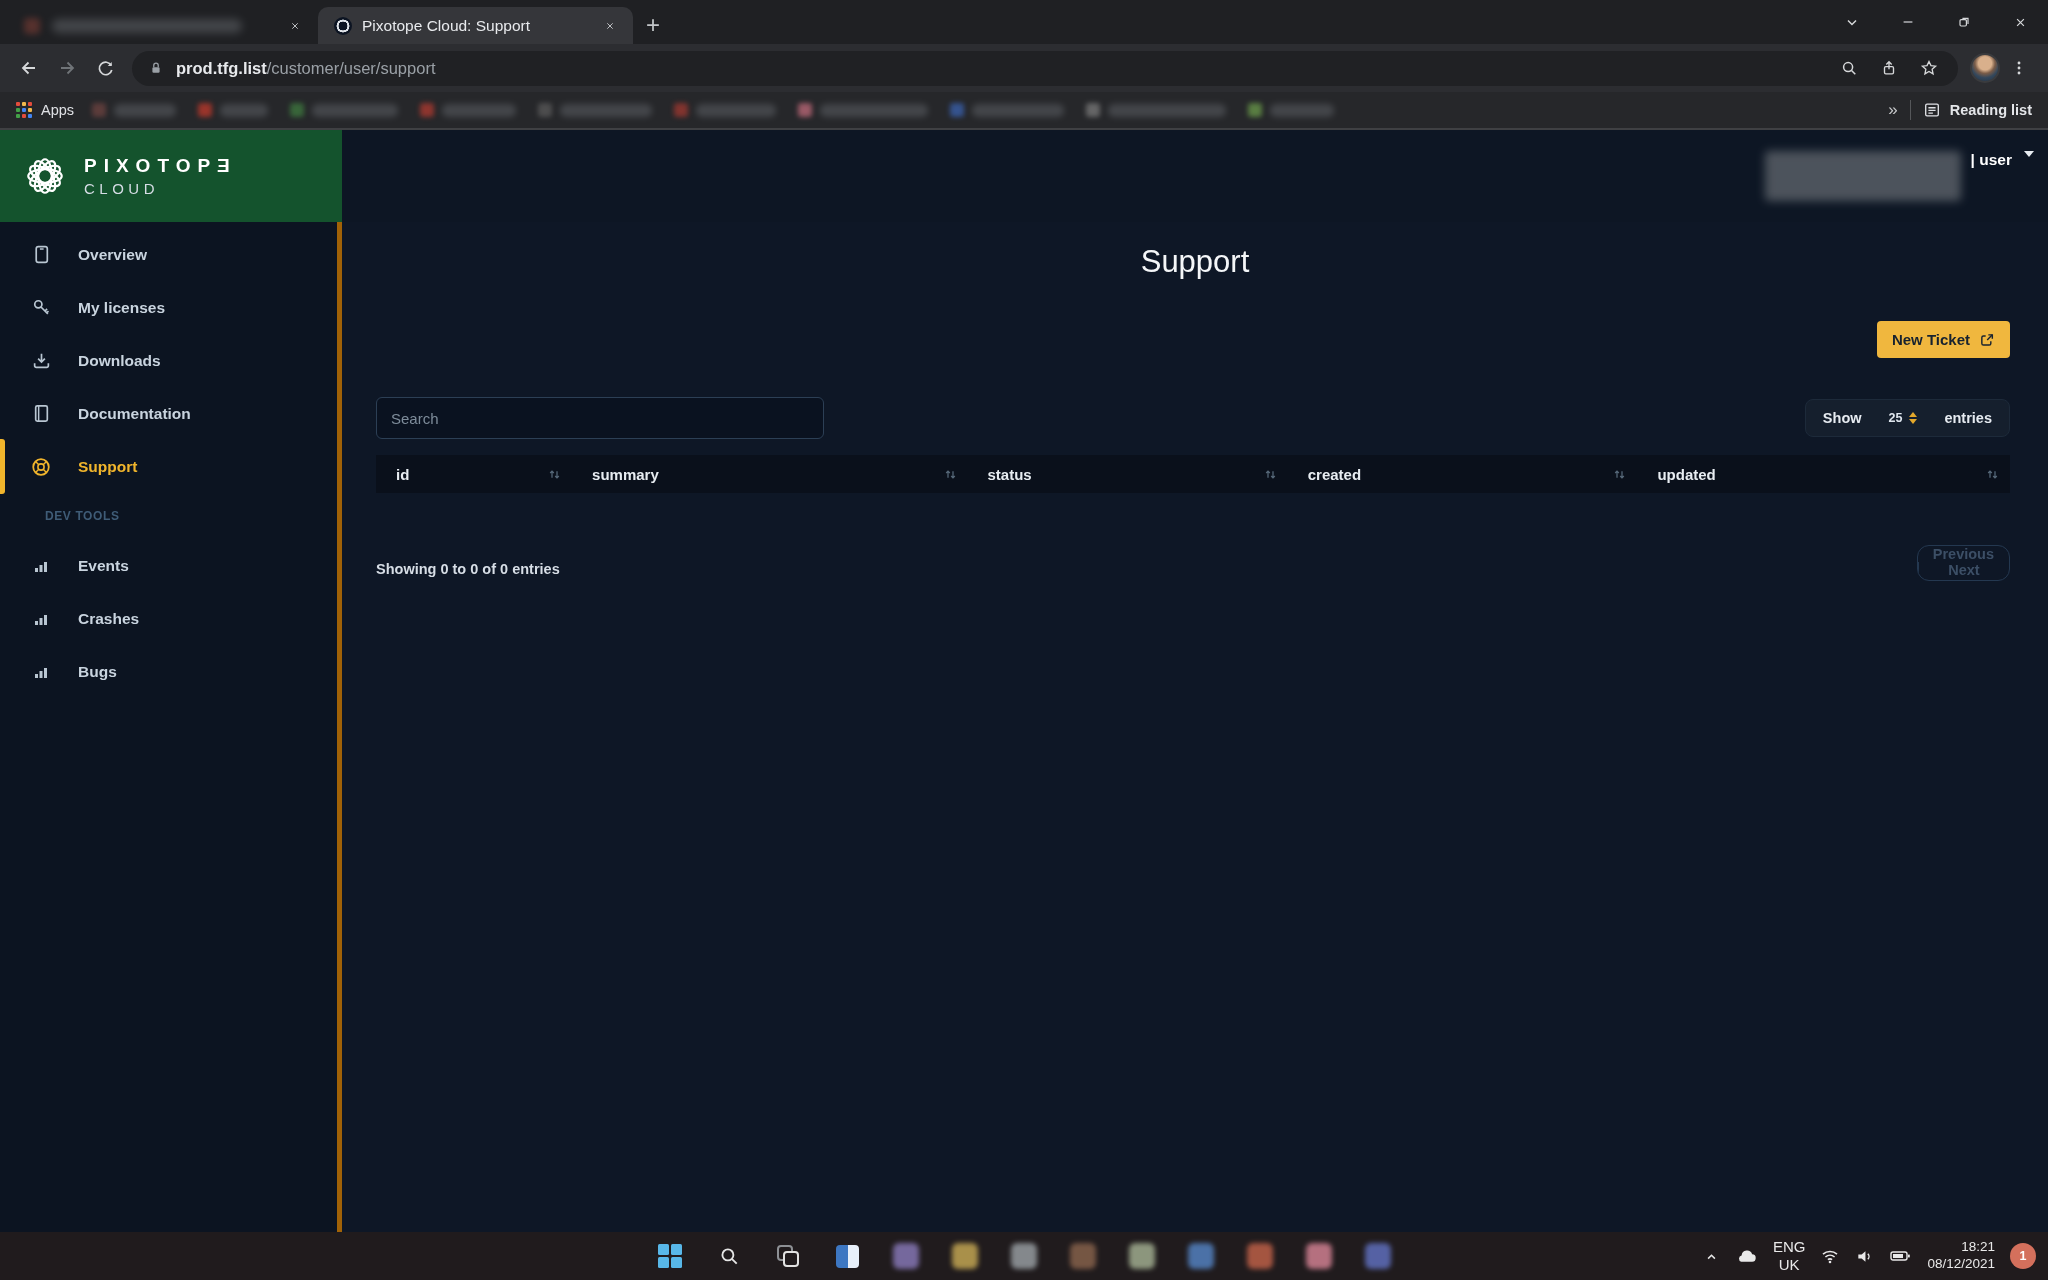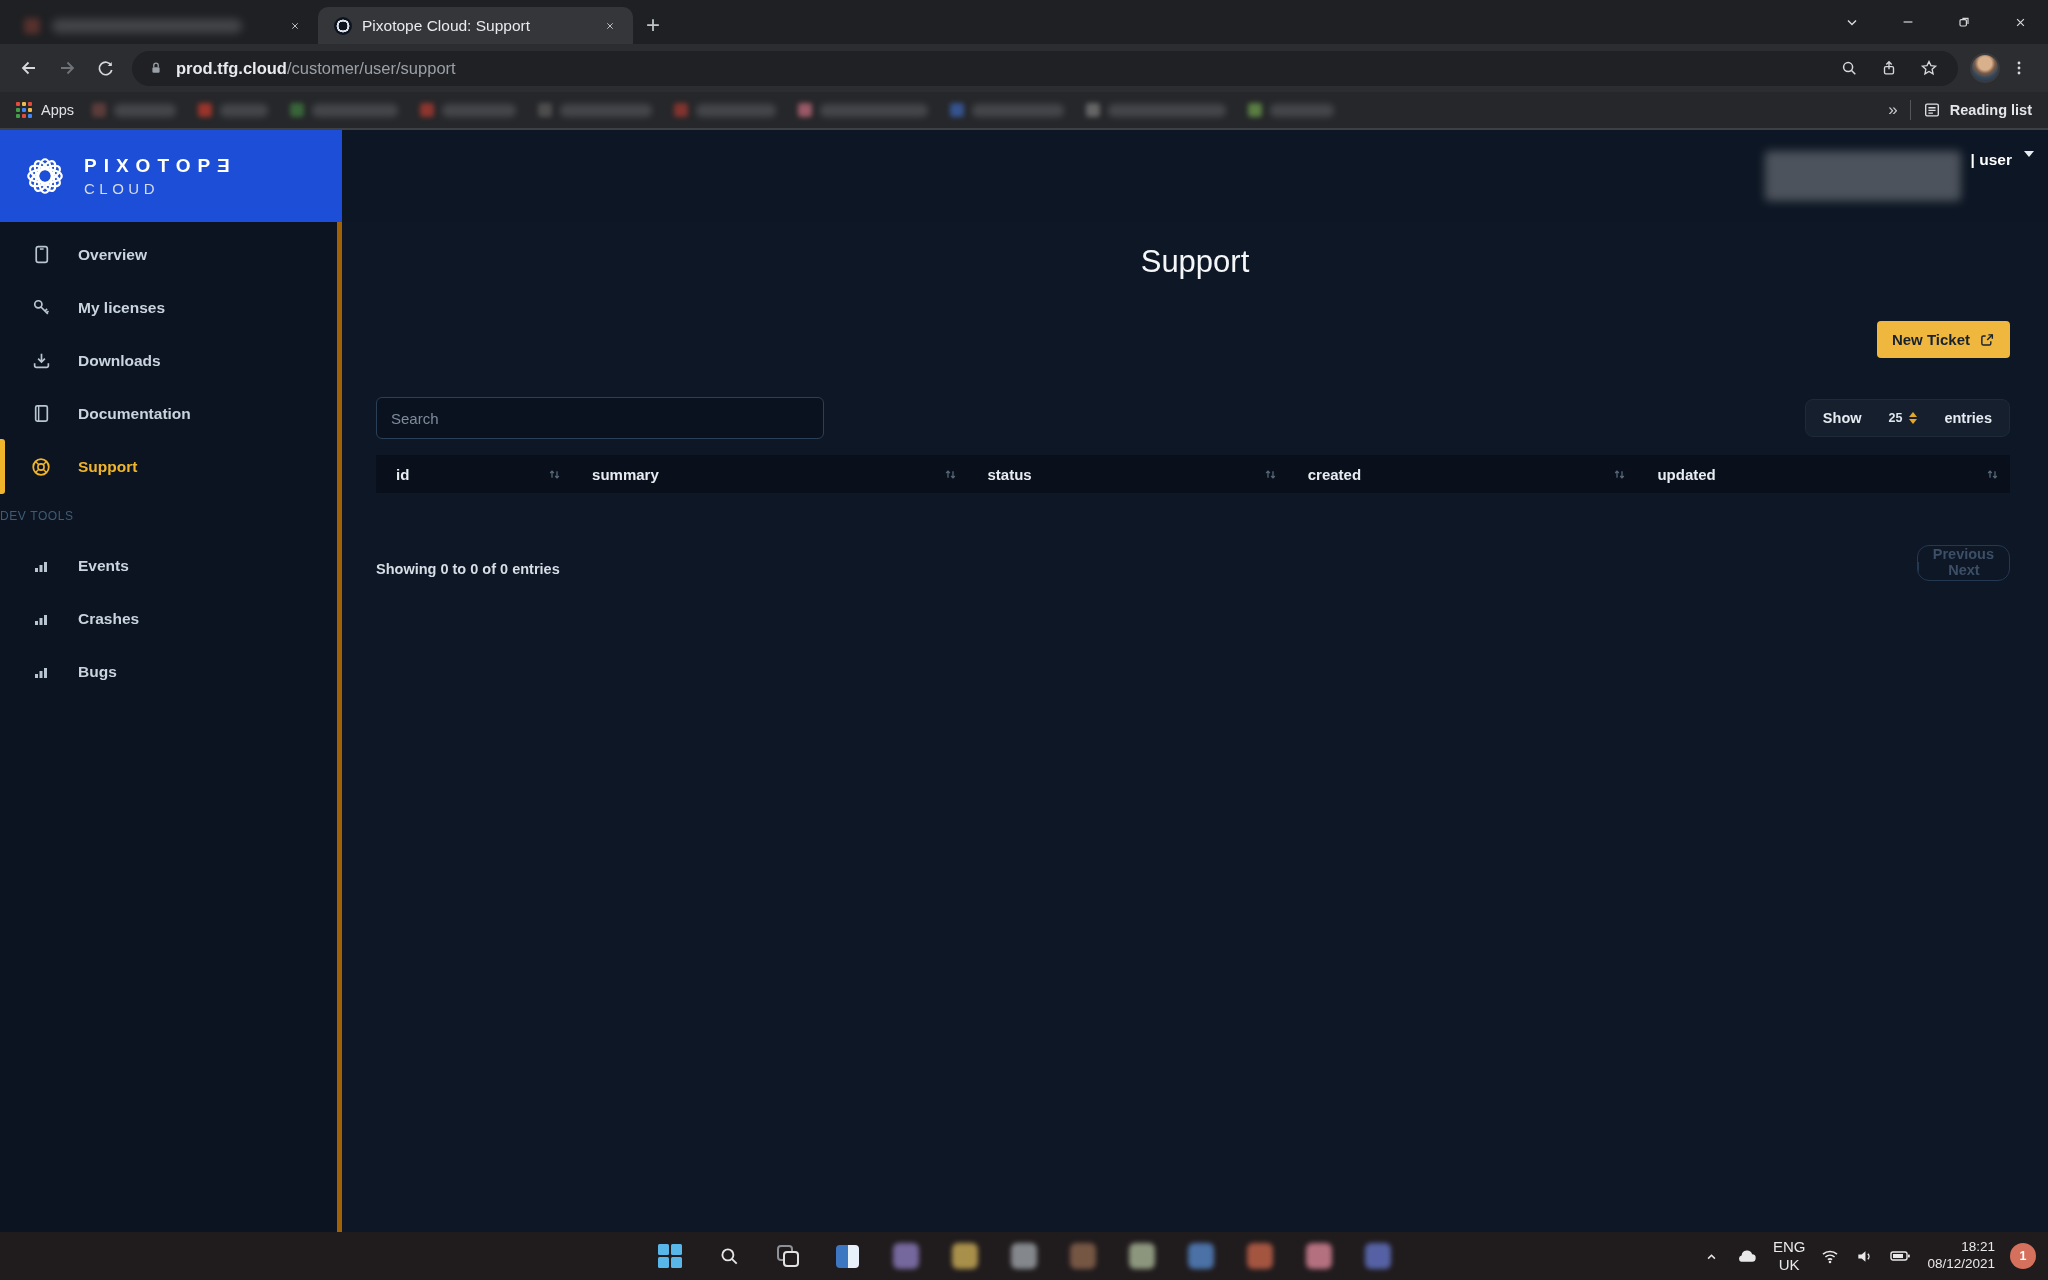--- a/index.html
+++ b/index.html
@@ -43,38 +43,38 @@
   .bm{display:flex;align-items:center;gap:8px;margin-right:22px;}
   .bm-fav{width:14px;height:14px;border-radius:3px;filter:blur(2.5px);opacity:.75;}
   .bm-blob{height:13px;border-radius:6px;background:#70747a;opacity:.4;filter:blur(3px);}
   .bm-right{margin-left:auto;display:flex;align-items:center;gap:12px;color:#dfe1e5;}
   .bm-overflow{font-size:17px;color:#c8cacc;}
   .bm-divider{width:1px;height:20px;background:#55575a;}
   .readinglist{display:flex;align-items:center;gap:9px;font-size:14.5px;font-weight:700;color:#e4e6e9;}
 
   
   .appheader{position:absolute;top:130px;left:0;right:0;height:92px;background:#0d1624;display:flex;align-items:center;}
-  .brandblock{display:flex;align-items:center;gap:16px;padding-left:22px;width:342px;background:#1d4ed8;height:100%;}
+  .brandblock{display:flex;align-items:center;gap:16px;padding-left:22px;width:342px;background:#14532d;height:100%;}
   .brandtext{display:flex;flex-direction:column;}
   .brand{color:#fff;font-size:19px;font-weight:700;letter-spacing:7px;}
   .brandsub{color:#d6dde5;font-size:15px;font-weight:500;letter-spacing:4.5px;margin-top:3px;}
   .userarea{margin-left:auto;display:flex;align-items:flex-start;padding-right:14px;gap:10px;}
   .emailblur{width:196px;height:50px;border-radius:4px;background:#585e66;filter:blur(5px);opacity:.85;}
   .userlabel{color:#fff;font-size:15.5px;font-weight:700;}
   .caret{width:0;height:0;border-left:5px solid transparent;border-right:5px solid transparent;border-top:6px solid #e8edf2;margin-left:2px;}
 
   
   .appbody{position:absolute;top:222px;left:0;right:0;bottom:48px;display:flex;}
   .sidebar{width:342px;background:#0c1421;border-right:5px solid #a16207;padding-top:6px;flex:0 0 auto;}
   .sideitem{height:53px;display:flex;align-items:center;gap:26px;padding-left:30px;color:#c9d4df;font-size:15.5px;font-weight:600;position:relative;}
   .sideitem .icn{width:22px;display:flex;justify-content:center;color:#b9c6d2;}
   .sideitem.active{color:#f1b52c;}
   .sideitem.active .icn{color:#f1b52c;}
   .activebar{position:absolute;left:0;top:-1px;width:5px;height:55px;background:#f1b52c;border-radius:0 3px 3px 0;}
-  .sectionlabel{height:46px;display:flex;align-items:center;padding-left:0;color:#3f5c77;font-size:12px;font-weight:400;letter-spacing:.6px;}
+  .sectionlabel{height:46px;display:flex;align-items:center;padding-left:26px;color:#3f5c77;font-size:12px;font-weight:700;letter-spacing:.6px;margin-left:19px;}
 
   .main{position:relative;flex:1;background:#0e1726;}
   .pagetitle{position:absolute;top:22px;left:0;right:0;text-align:center;color:#f4f6f8;font-size:31px;font-weight:400;}
   .newticket{position:absolute;top:99px;right:38px;height:37px;background:#f0b73e;color:#17222f;font-size:15px;font-weight:700;border:none;border-radius:4px;display:flex;align-items:center;gap:9px;padding:0 15px;}
   .searchbox{position:absolute;top:175px;left:34px;width:448px;height:42px;background:#0a1220;border:1.5px solid #2c3f55;border-radius:6px;color:#dfe6ee;font-size:15px;padding:0 14px;}
   .searchbox::placeholder{color:#7e8c9a;}
   .showctl{position:absolute;top:177px;right:38px;height:38px;background:#151f2d;border:1px solid #1d2a3a;border-radius:8px;display:flex;align-items:center;gap:27px;padding:0 17px;color:#e6ebf1;font-size:14.5px;font-weight:700;}
   .pagesize{display:flex;align-items:center;gap:7px;font-size:12.5px;font-weight:700;color:#dfe6ee;}
   .stepper{display:flex;flex-direction:column;gap:2px;}
   .stepper i{width:0;height:0;border-left:4px solid transparent;border-right:4px solid transparent;display:block;}
@@ -288,21 +288,21 @@
       </div>
     <div class="navbtn">
         <svg width="19" height="19">
           <use href="#i-reload"></use>
         </svg>
       </div>
     <div class="omnibox">
       <svg width="16" height="16" color="#9aa0a6">
           <use href="#i-lock"></use>
         </svg>
-      <span class="url"><b style="font-weight:700">prod.tfg.cloud</b><span class="path">/customer/user/support</span></span>
+      <span class="url"><b style="font-weight:700">prod.tfg.list</b><span class="path">/customer/user/support</span></span>
       <span class="omni-icons">
         <span class="navbtn">
             <svg width="18" height="18">
               <use href="#i-search"></use>
             </svg>
           </span>
         <span class="navbtn">
             <svg width="18" height="18">
               <use href="#i-share"></use>
             </svg>

